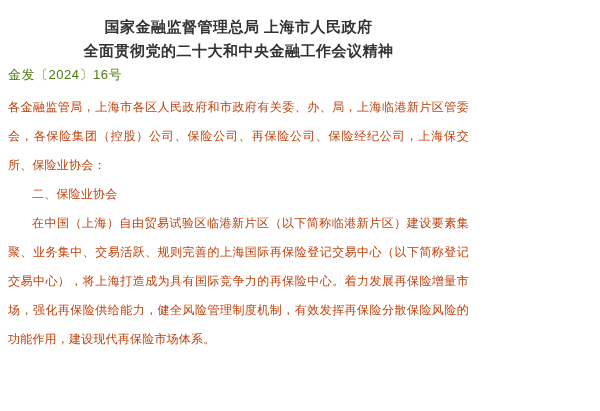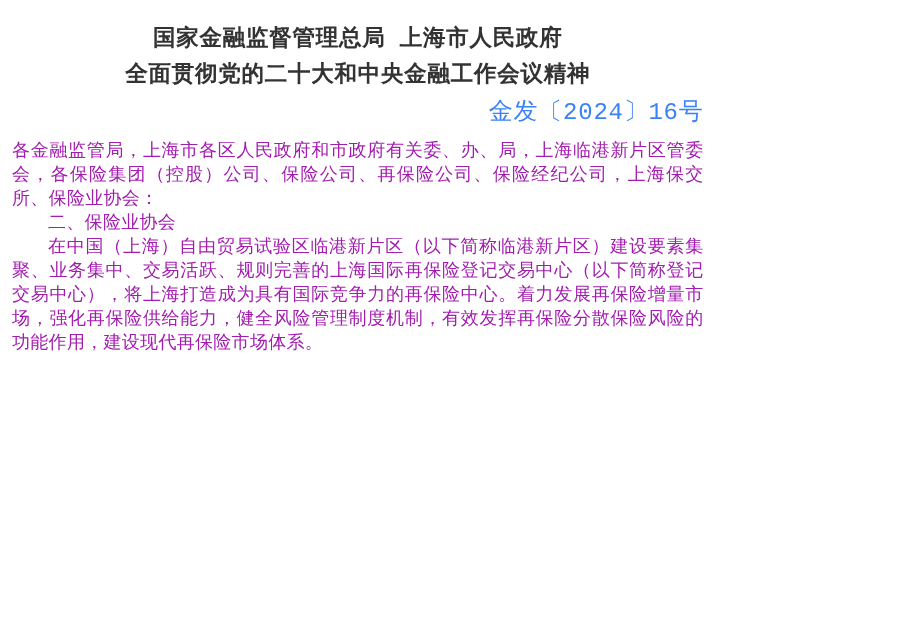--- a/index.html
+++ b/index.html
@@ -12,44 +12,43 @@
     background: #ffffff;
     overflow: hidden;
     font-family: "Liberation Sans", "DejaVu Sans", sans-serif;
   }
   .page {
     box-sizing: border-box;
     width: 477px;
     height: 411px;
     padding: 15px 8px 0 8px;
     background: #ffffff;
-    font-family: Liberation Mono, monospace;
   }
   .doc-title {
     margin: 0;
     text-align: center;
     font-size: 15px;
     font-weight: 700;
     line-height: 24px;
     color: #333333;
     letter-spacing: 0.5px;
   }
   .doc-number {
     margin: 0 0 6px 0;
-    text-align: right;
-    font-size: 16px;
+    text-align: left;
+    font-size: 13px;
     font-weight: 400;
     line-height: 24px;
-    color: #3b82f6;
+    color: #4d7c0f;
     letter-spacing: 0.5px;
   }
   .doc-body {
     font-size: 12px;
-    line-height: 16px;
-    color: #a21caf;
+    line-height: 29px;
+    color: #c2410c;
     text-align: justify;
     letter-spacing: 0.2px;
   }
   .doc-body p {
     margin: 0;
   }
   .doc-body p.indent {
     text-indent: 2em;
   }
 </style>

